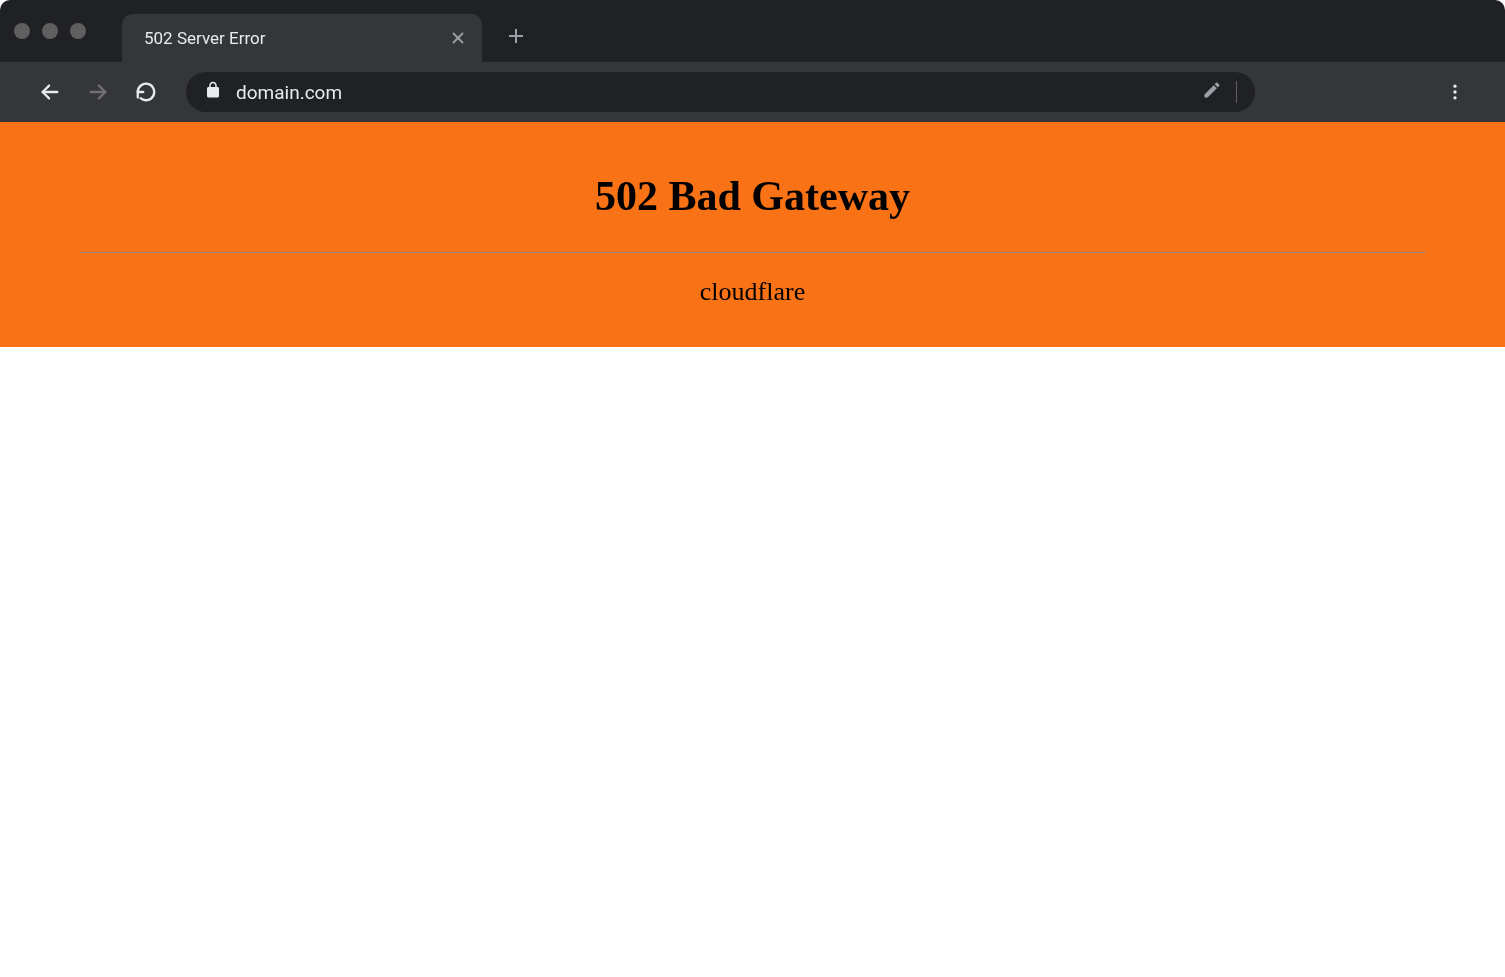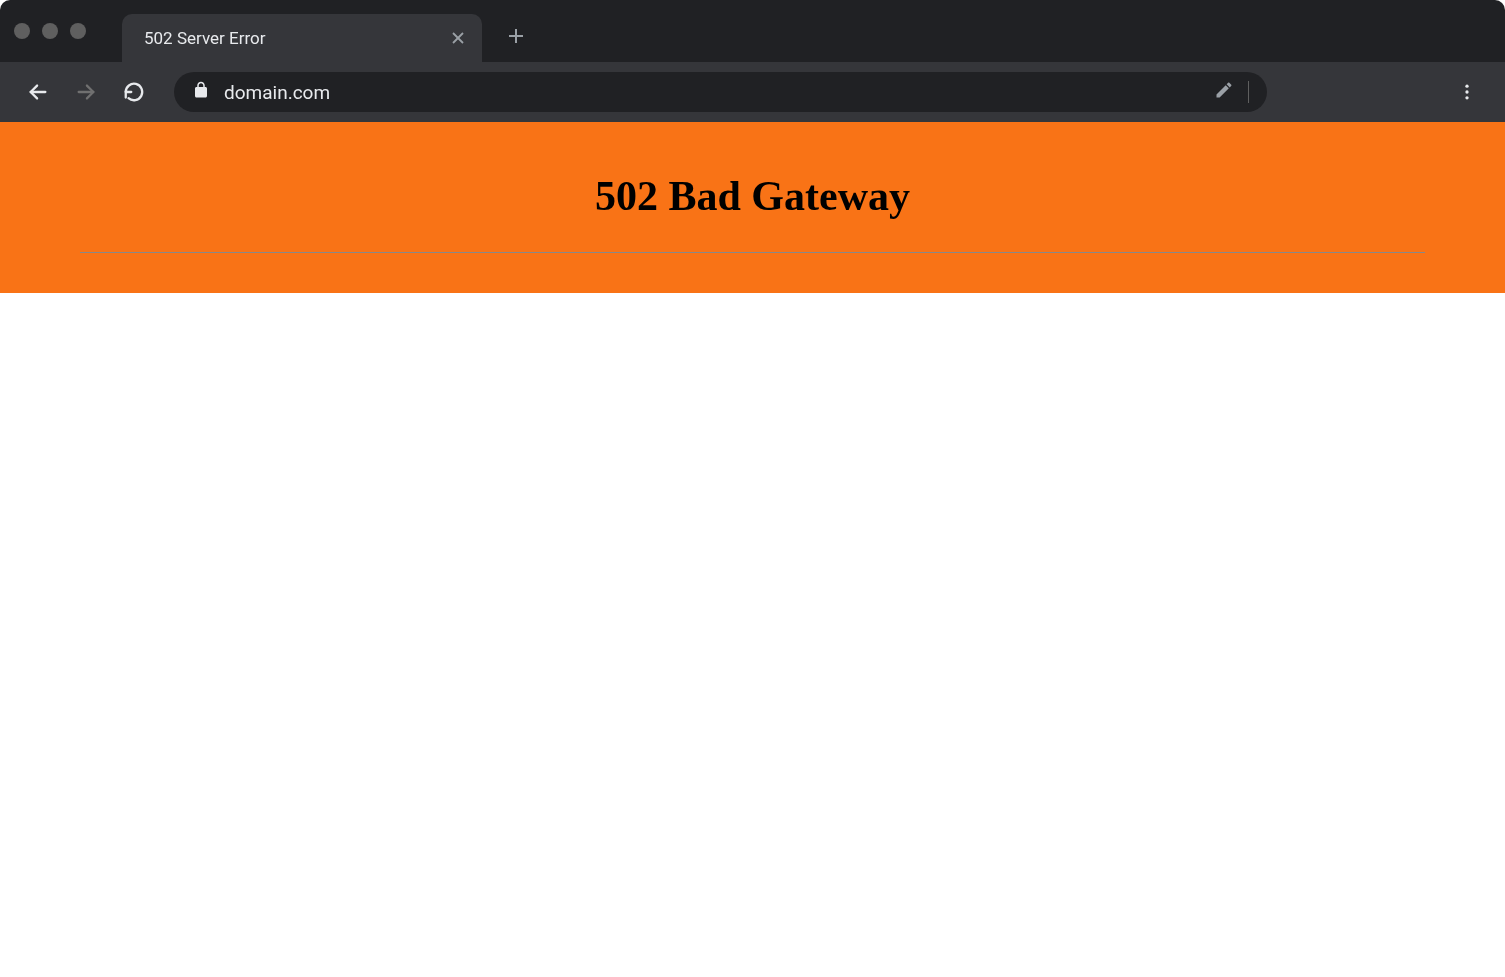--- a/index.html
+++ b/index.html
@@ -88,21 +88,21 @@
       align-items: center;
       justify-content: center;
       margin-top: 10px;
     }
     
     .toolbar {
       background: #35363a;
       height: 60px;
       display: flex;
       align-items: center;
-      padding: 0 20px;
+      padding: 0 32px;
       gap: 12px;
     }
     
     .nav-button {
       width: 36px;
       height: 36px;
       display: flex;
       align-items: center;
       justify-content: center;
       cursor: pointer;
@@ -270,13 +270,14 @@
         <circle cx="12" cy="12" r="2"></circle>
         <circle cx="12" cy="19" r="2"></circle>
       </svg>
     </div>
   </div>
 </div>
 
 <div class="page-content">
   <h1 class="error-heading">502 Bad Gateway</h1>
   <hr class="content-hr">
+  <p class="server-text">cloudflare</p>
 </div>
 
 </body></html>

